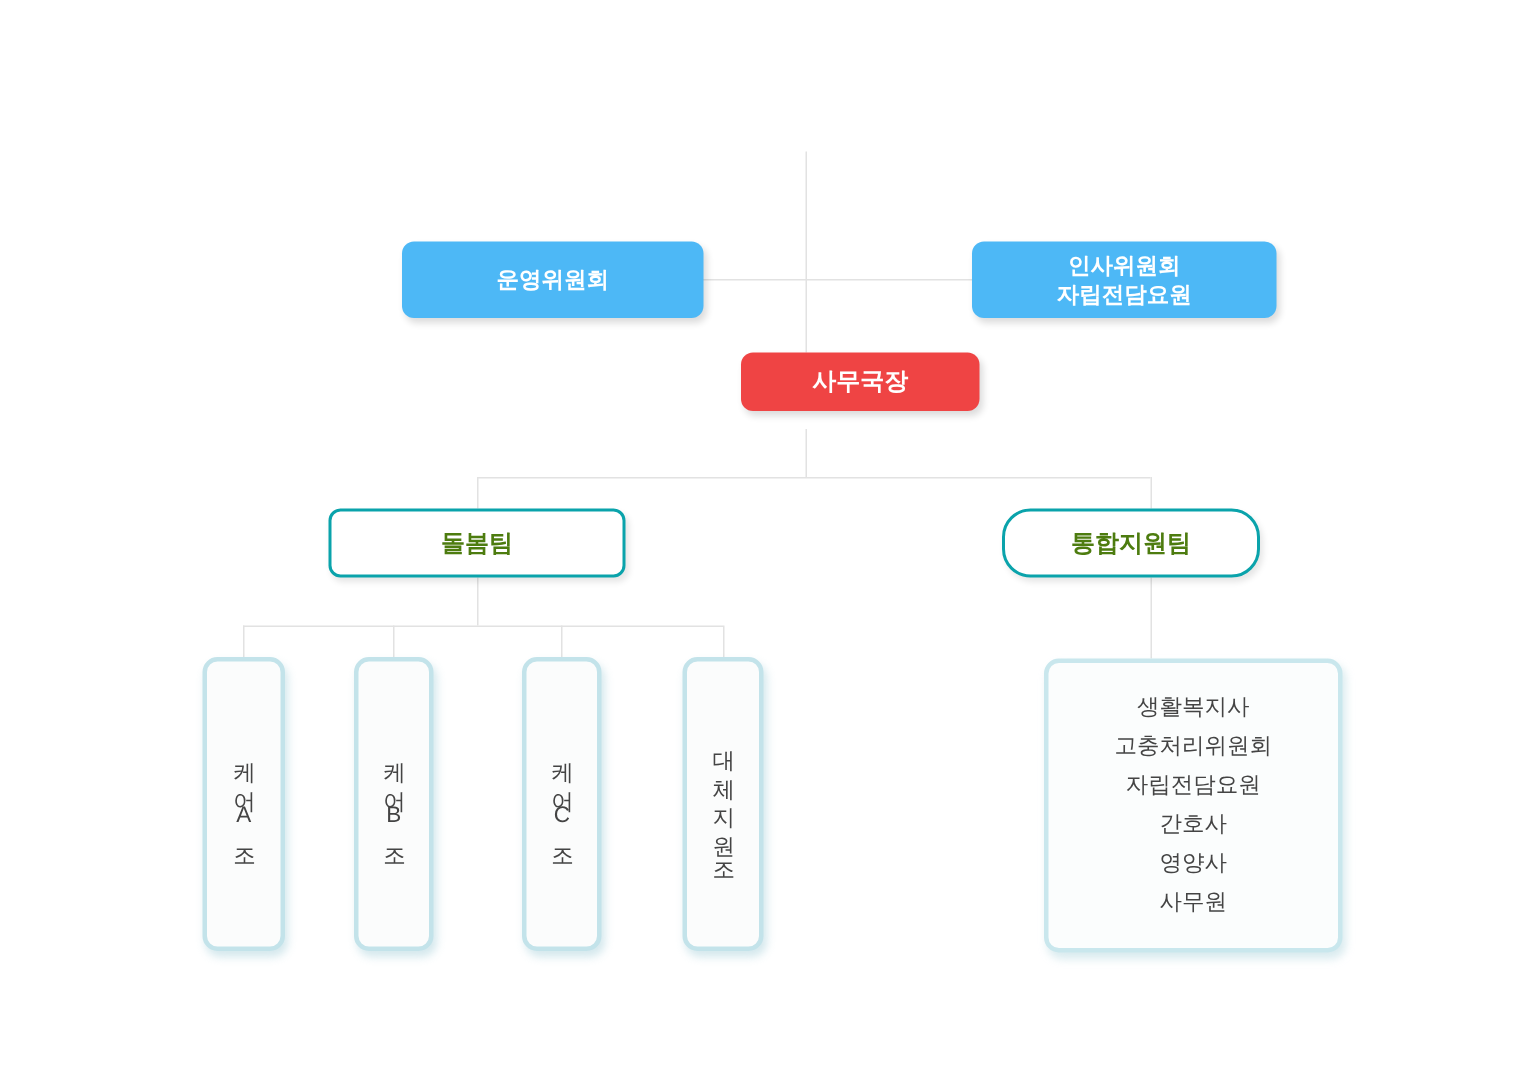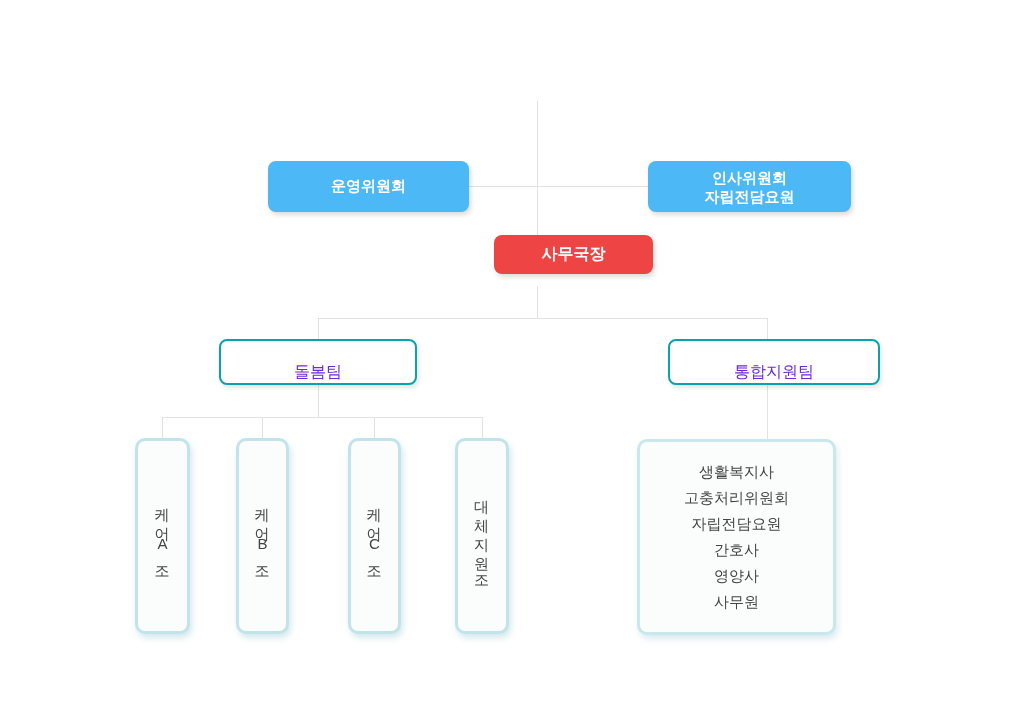--- a/index.html
+++ b/index.html
@@ -26,28 +26,27 @@
     box-shadow: 2px 3px 5px rgba(0,0,0,0.14);
   }
   .director   { left: 457px; top: 51px;  width: 160px; height: 50px; background: #2584e4; font-size: 17px; }
   .committee-left  { left: 228px; top: 161px; width: 201px; height: 51px; background: #4db8f6; font-size: 15px; margin-left: 40px; }
   .committee-right { left: 648px; top: 161px; width: 203px; height: 51px; background: #4db8f6; font-size: 15px; line-height: 19px; flex-direction: column; }
   .secretary  { left: 458px; top: 235px; width: 159px; height: 39px; background: #ef4444; font-size: 16px; margin-left: 36px; }
   .team {
     background: #ffffff;
     border: 2.5px solid #0aa3ab;
     border-radius: 8px;
-    color: #6d28d9;
-    font-weight: 400;
+    color: #4d7c0f;
+    font-weight: 700;
     font-size: 16px;
     box-shadow: 2px 3px 4px rgba(0,0,0,0.10);
-    align-items: flex-end;
   }
   .team-care    { left: 219px; top: 339px; width: 198px; height: 46px; }
-  .team-support { left: 668px; top: 339px; width: 212px; height: 46px; }
+  .team-support { left: 668px; top: 339px; width: 172px; height: 46px; border-radius: 19px; }
   .group {
     background: #fbfcfc;
     border: 3px solid #c3e3ea;
     border-radius: 10px;
     color: #444444;
     font-size: 15px;
     box-shadow: 2px 4px 6px rgba(160,205,215,0.45);
     top: 438px;
     height: 196px;
   }
@@ -55,21 +54,21 @@
     writing-mode: vertical-rl;
     text-orientation: upright;
     letter-spacing: 4px;
     line-height: 1;
   }
   .group-a { left: 135px; width: 55px; }
   .group-b { left: 236px; width: 53px; }
   .group-c { left: 348px; width: 53px; }
   .group-d { left: 455px; width: 54px; }
   .support-box {
-    left: 637px; top: 439px; width: 199px; height: 196px;
+    left: 696px; top: 439px; width: 199px; height: 196px;
     background: #fbfdfd;
     border: 3px solid #c9e7ed;
     border-radius: 10px;
     color: #444444;
     font-size: 15px;
     box-shadow: 2px 4px 6px rgba(160,205,215,0.40);
     flex-direction: column;
   }
   .support-box .member { line-height: 26px; }
   .line { position: absolute; background: #e2e2e2; }

